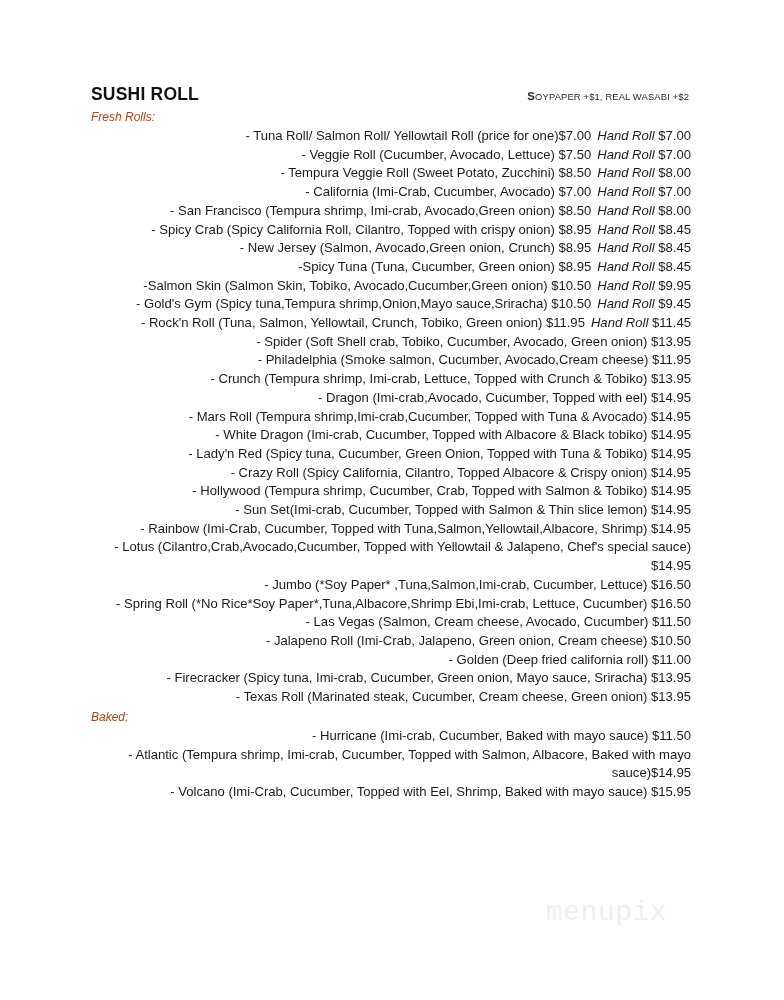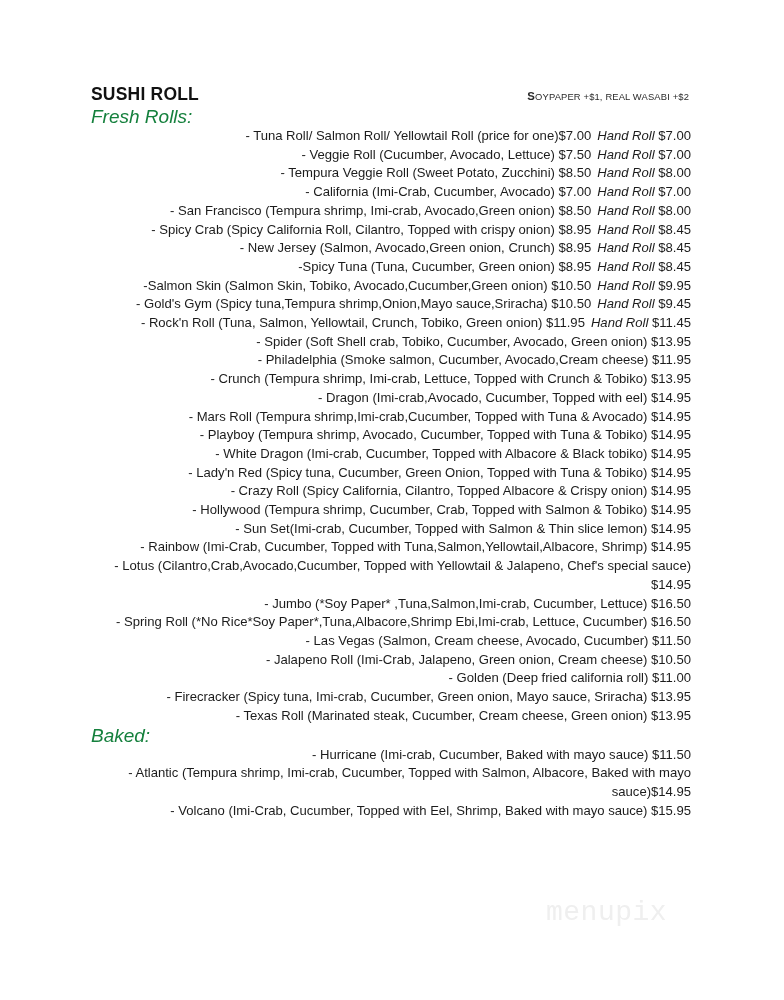--- a/index.html
+++ b/index.html
@@ -58,24 +58,24 @@
     text-align: center;
   }
   .addons .cap-lead {
     font-size: 11.4px;
     font-weight: bold;
   }
 
   
   .subsection {
     font-style: italic;
-    font-size: 19px;
+    font-size: 12px;
     line-height: 20px;
     margin-top: 1px;
-    color: #15803d;
+    color: #c2410c;
     white-space: nowrap;
   }
   .subsection.tight { margin-top: 0px; }
 
   
   .items {
     margin: 0;
     padding: 0;
     list-style: none;
     text-align: right;
@@ -138,21 +138,20 @@
           <li class="item"><span>- New Jersey (Salmon, Avocado,Green onion, Crunch) $8.95</span><span class="hand">Hand Roll</span> <span class="hand-price">$8.45</span></li>
           <li class="item indent-1"><span>-Spicy Tuna (Tuna, Cucumber, Green onion) $8.95</span><span class="hand">Hand Roll</span> <span class="hand-price">$8.45</span></li>
           <li class="item indent-2"><span>-Salmon Skin (Salmon Skin, Tobiko, Avocado,Cucumber,Green onion) $10.50</span><span class="hand">Hand Roll</span> <span class="hand-price">$9.95</span></li>
           <li class="item"><span>- Gold's Gym (Spicy tuna,Tempura shrimp,Onion,Mayo sauce,Sriracha) $10.50</span><span class="hand">Hand Roll</span> <span class="hand-price">$9.45</span></li>
           <li class="item"><span>- Rock'n Roll (Tuna, Salmon, Yellowtail, Crunch, Tobiko, Green onion) $11.95</span><span class="hand">Hand Roll</span> <span class="hand-price">$11.45</span></li>
           <li class="item"><span>- Spider (Soft Shell crab, Tobiko, Cucumber, Avocado, Green onion) $13.95</span></li>
           <li class="item"><span>- Philadelphia (Smoke salmon, Cucumber, Avocado,Cream cheese) $11.95</span></li>
           <li class="item"><span>- Crunch (Tempura shrimp, Imi-crab, Lettuce, Topped with Crunch &amp; Tobiko) $13.95</span></li>
           <li class="item"><span>- Dragon (Imi-crab,Avocado, Cucumber, Topped with eel) $14.95</span></li>
           <li class="item"><span>- Mars Roll (Tempura shrimp,Imi-crab,Cucumber, Topped with Tuna &amp; Avocado) $14.95</span></li>
-          <li class="item"><span>- Playboy (Tempura shrimp, Avocado, Cucumber, Topped with Tuna &amp; Tobiko) $14.95</span></li>
           <li class="item"><span>- White Dragon (Imi-crab, Cucumber, Topped with Albacore &amp; Black tobiko) $14.95</span></li>
           <li class="item"><span>- Lady'n Red (Spicy tuna, Cucumber, Green Onion, Topped with Tuna &amp; Tobiko) $14.95</span></li>
           <li class="item"><span>- Crazy Roll (Spicy California, Cilantro, Topped Albacore &amp; Crispy onion) $14.95</span></li>
           <li class="item"><span>- Hollywood (Tempura shrimp, Cucumber, Crab, Topped with Salmon &amp; Tobiko) $14.95</span></li>
           <li class="item"><span>- Sun Set(Imi-crab, Cucumber, Topped with Salmon &amp; Thin slice lemon) $14.95</span></li>
           <li class="item"><span>- Rainbow (Imi-Crab, Cucumber, Topped with Tuna,Salmon,Yellowtail,Albacore, Shrimp) $14.95</span></li>
           <li class="item"><span>- Lotus (Cilantro,Crab,Avocado,Cucumber, Topped with Yellowtail &amp; Jalapeno, Chef's special sauce) $14.95</span></li>
           <li class="item"><span>- Jumbo (*Soy Paper* ,Tuna,Salmon,Imi-crab, Cucumber, Lettuce) $16.50</span></li>
           <li class="item"><span>- Spring Roll (*No Rice*Soy Paper*,Tuna,Albacore,Shrimp Ebi,Imi-crab, Lettuce, Cucumber) $16.50</span></li>
         </ul>

